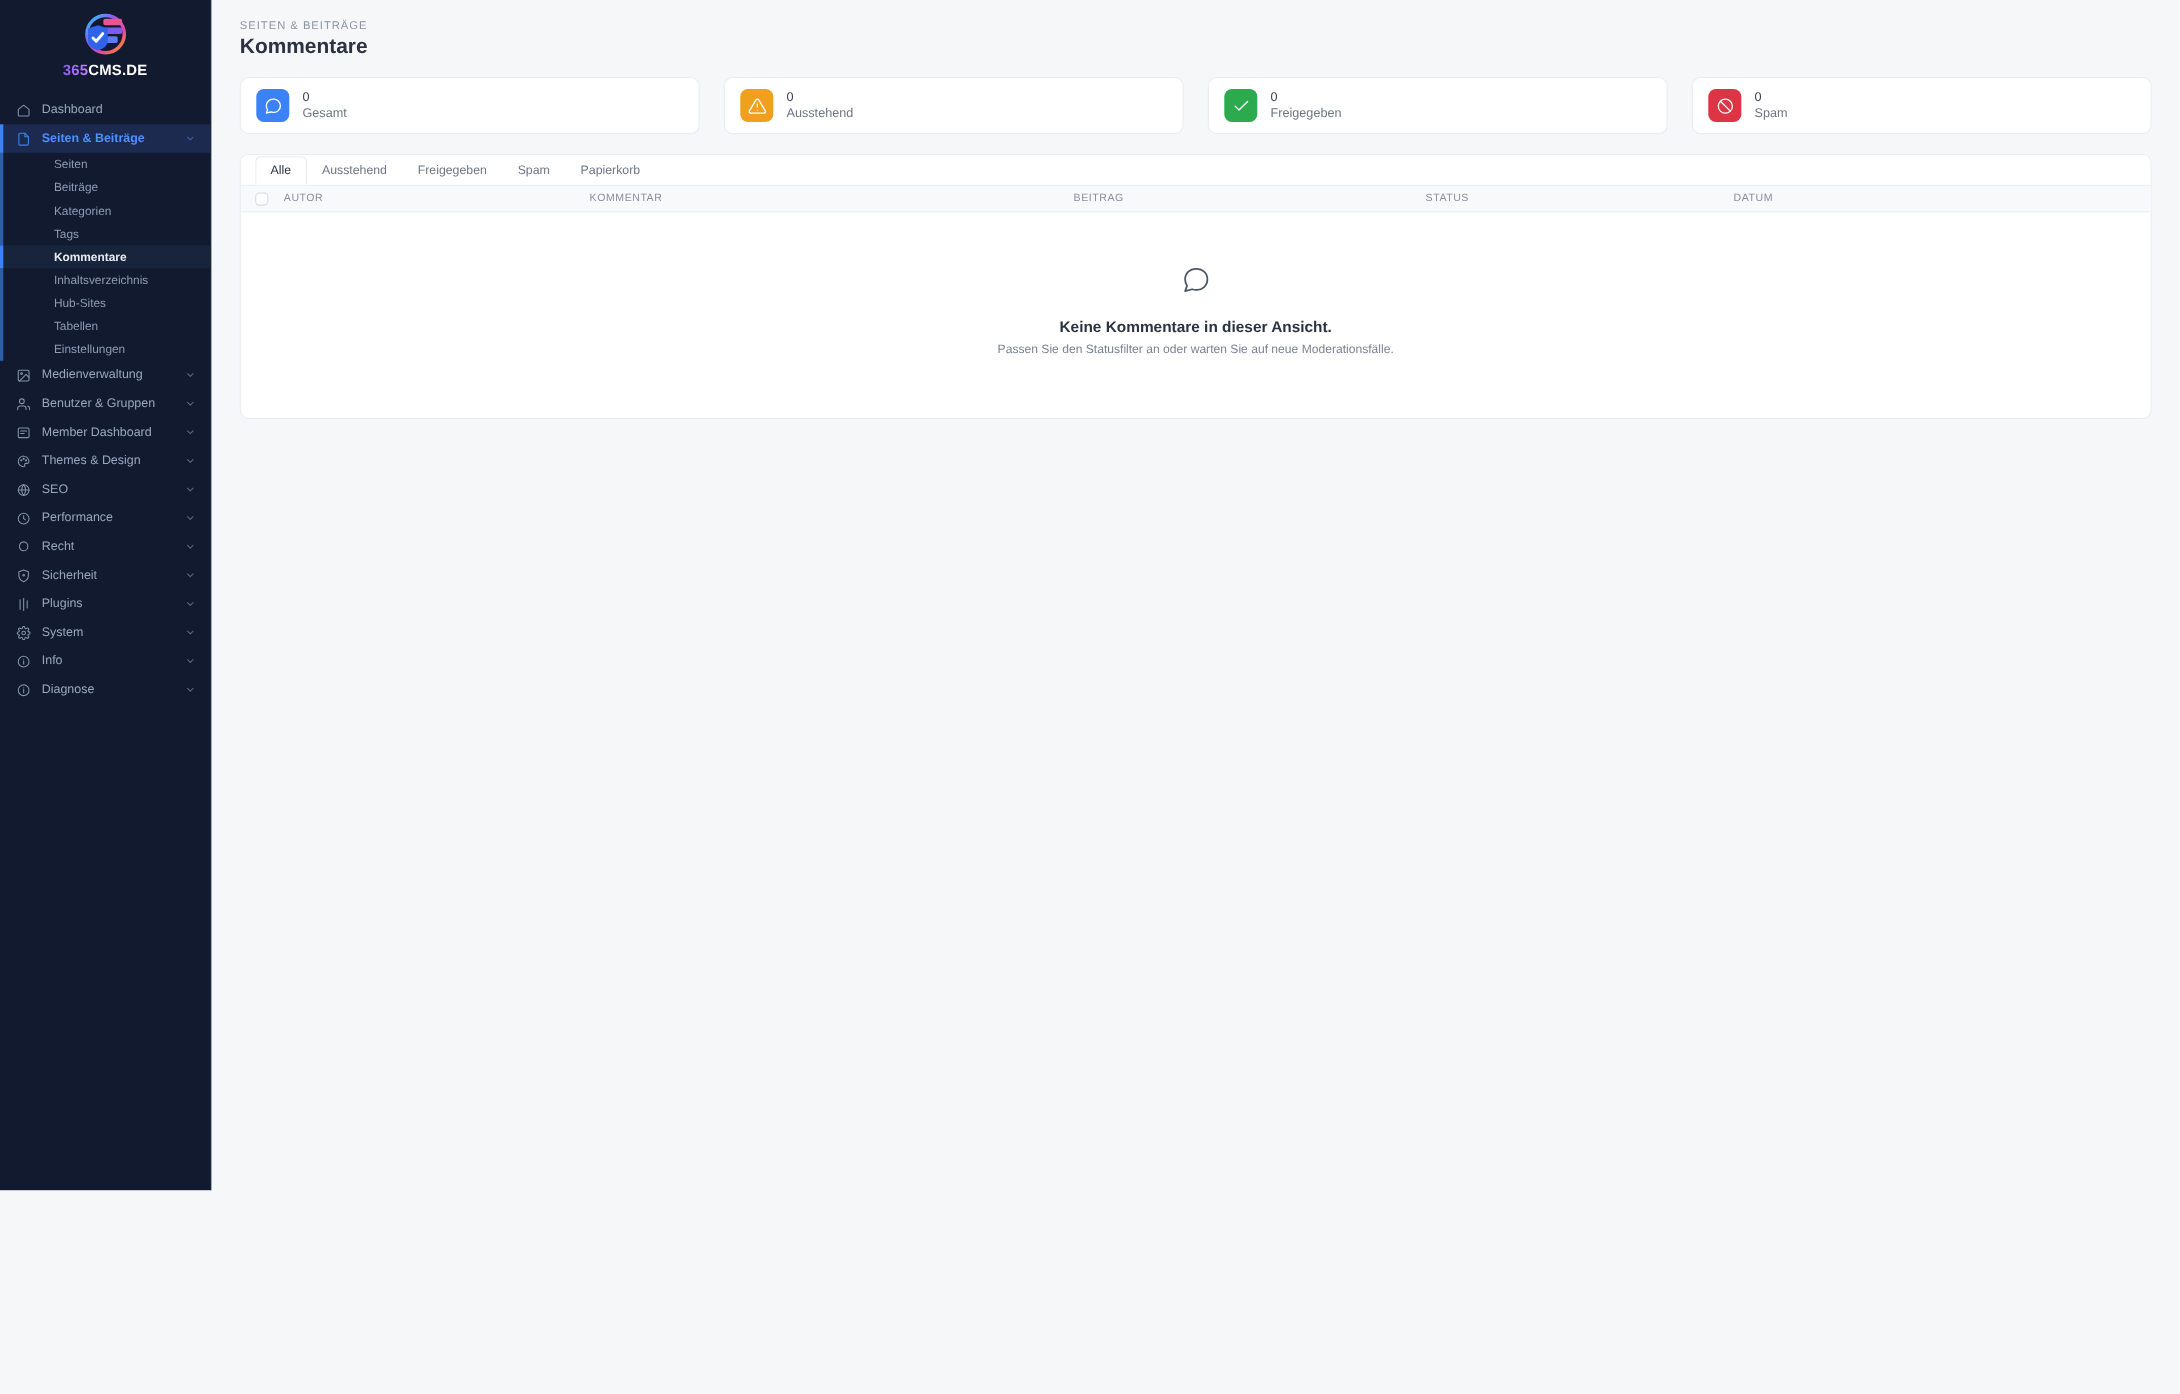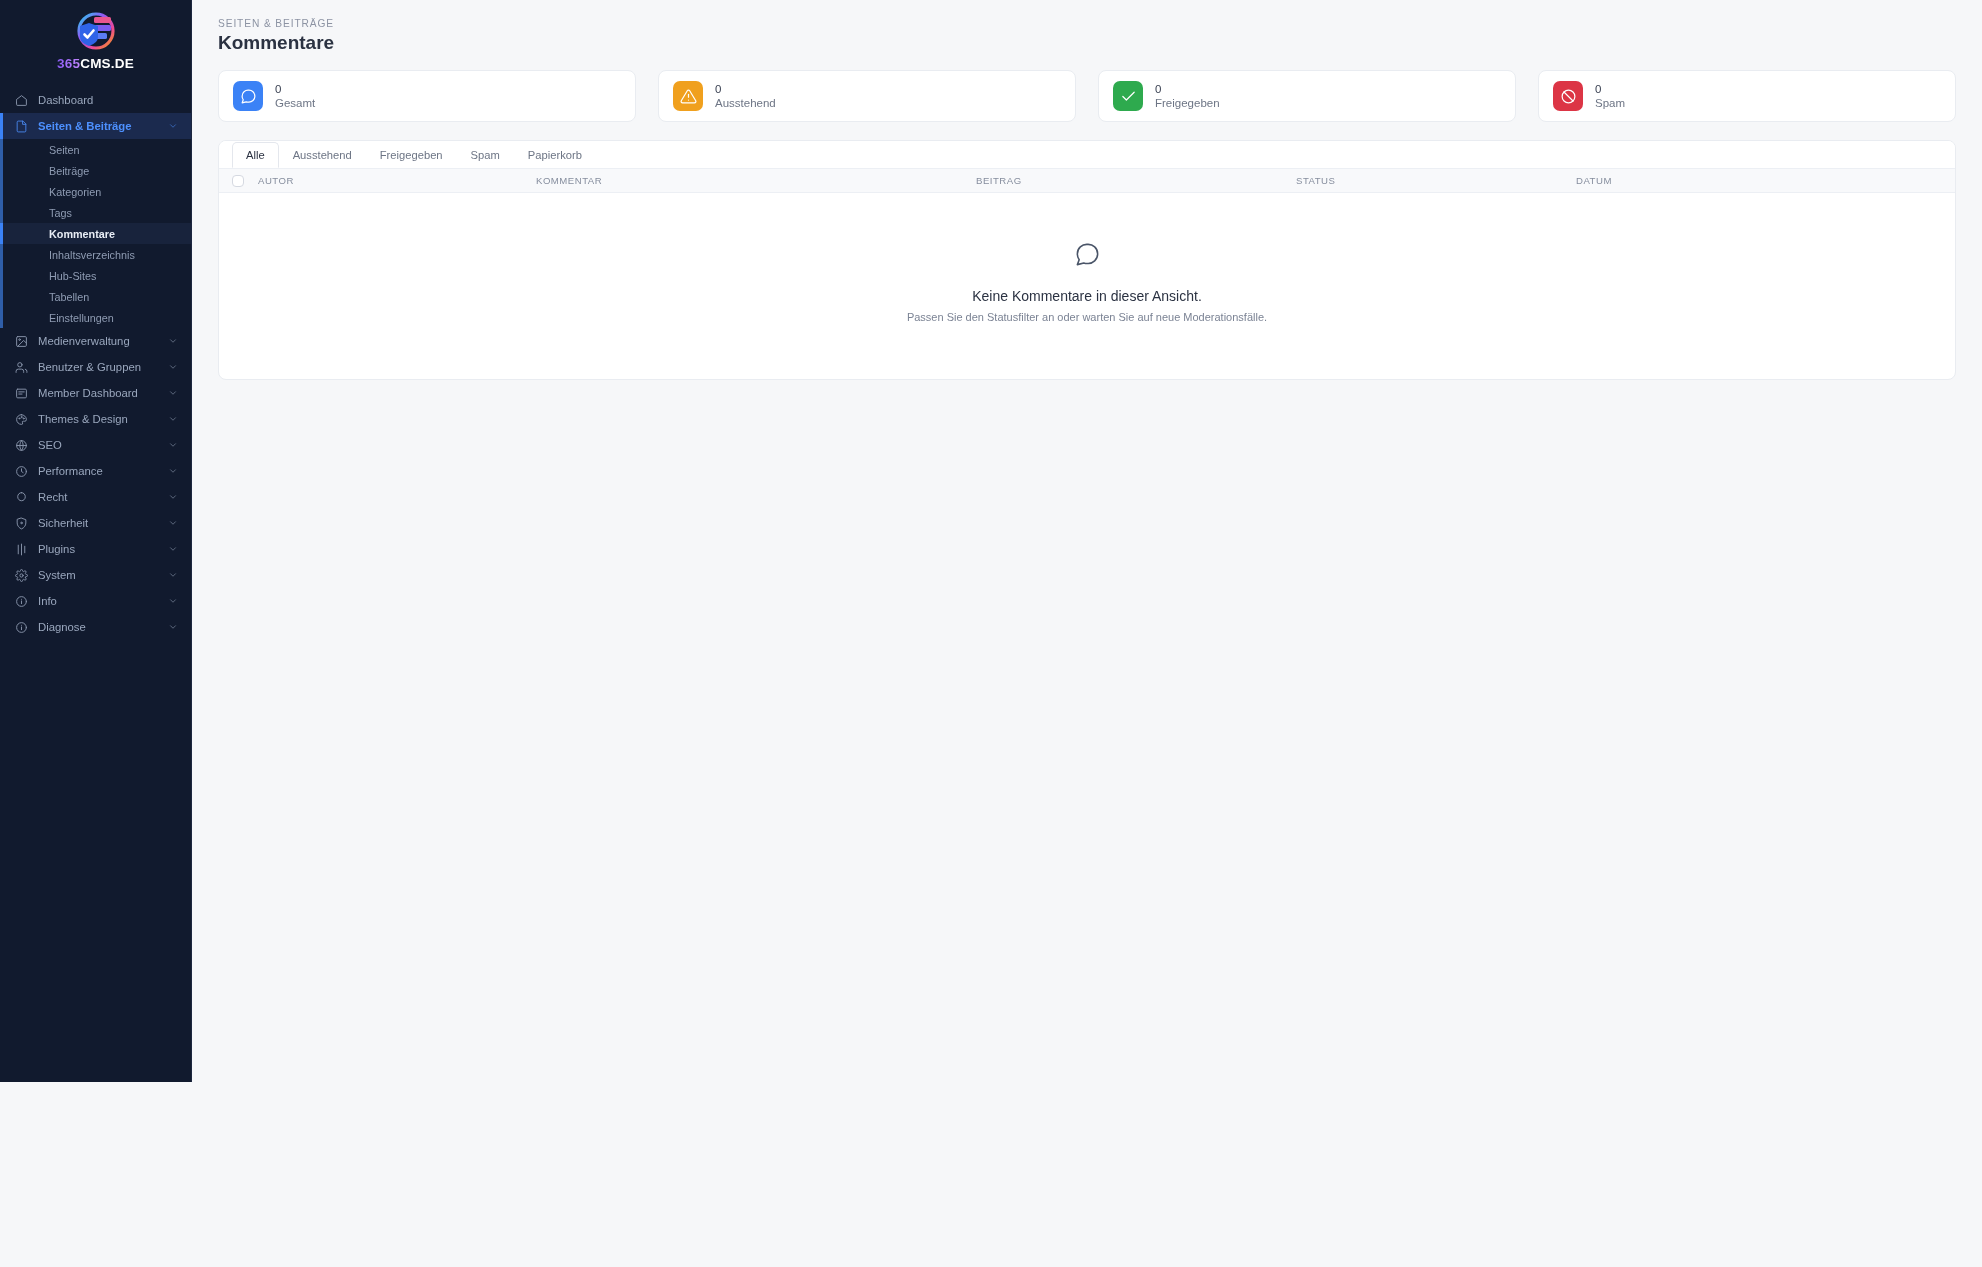--- a/index.html
+++ b/index.html
@@ -200,21 +200,21 @@
   .th-datum  { flex: 1 1 auto; }
 
   .empty {
     padding: 48px 0 56px;
     display: flex; flex-direction: column;
     align-items: center; gap: 0;
   }
   .empty-icon { margin-bottom: 16px; }
   .empty-icon svg { width: 27px; height: 27px; stroke: #4a5costum; }
   .empty-title {
-    font-size: 14px; font-weight: normal; color: #2b3242;
+    font-size: 14px; font-weight: bold; color: #2b3242;
     margin-bottom: 7px;
   }
   .empty-sub { font-size: 11px; color: #7b8394; }
 </style>
 </head>
 <body>
 
 <aside class="sidebar">
 
   <div class="logo-wrap">

